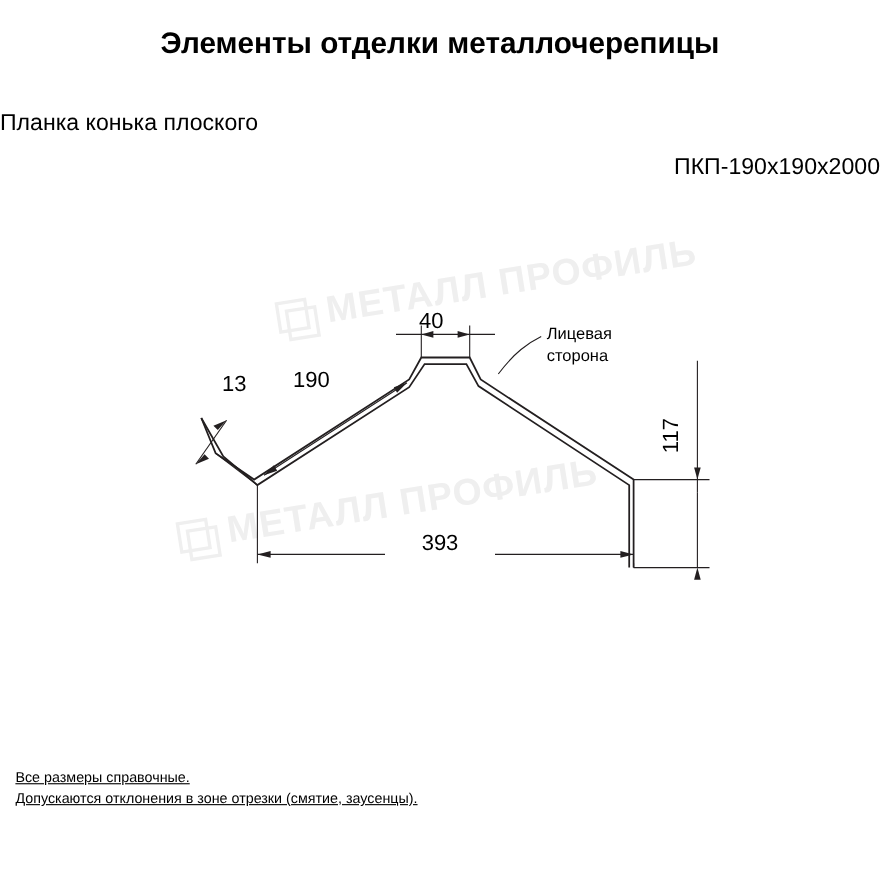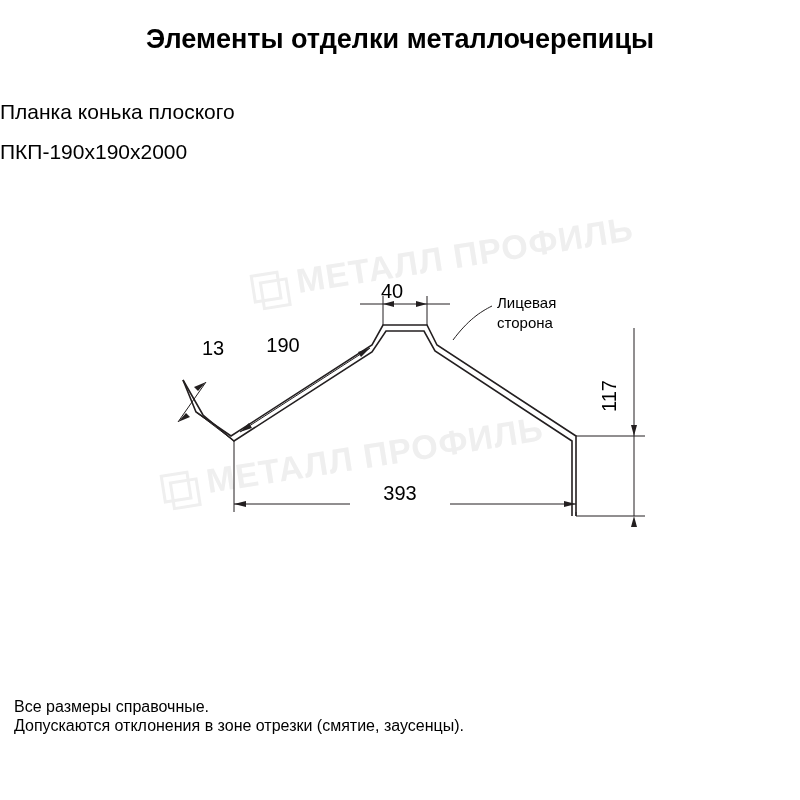--- a/index.html
+++ b/index.html
@@ -37,38 +37,39 @@
     left: 0;
     width: 800px;
     font-size: 21px;
     color: #000;
   }
   .model {
     position: absolute;
     top: 140px;
     left: 0;
     width: 800px;
-    text-align: left;
+    text-align: right;
     font-size: 21px;
     color: #000;
   }
   .drawing {
     position: absolute;
     top: 200px;
     left: 0;
     width: 800px;
     height: 380px;
   }
   .footer {
     position: absolute;
     left: 14px;
     bottom: 14px;
-    font-size: 16px;
+    font-size: 13px;
     line-height: 19px;
     color: #000;
+    text-decoration: underline;
   }
   .footer div { white-space: nowrap; }
   svg { display: block; }
   .wm {
     font-family: "Liberation Sans", sans-serif;
     font-weight: bold;
     fill: #efefef;
     font-size: 34px;
     letter-spacing: 1px;
   }

